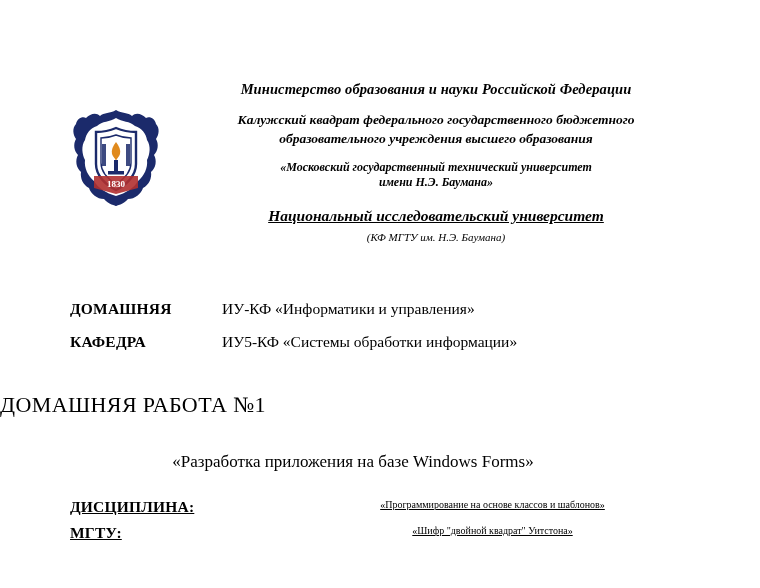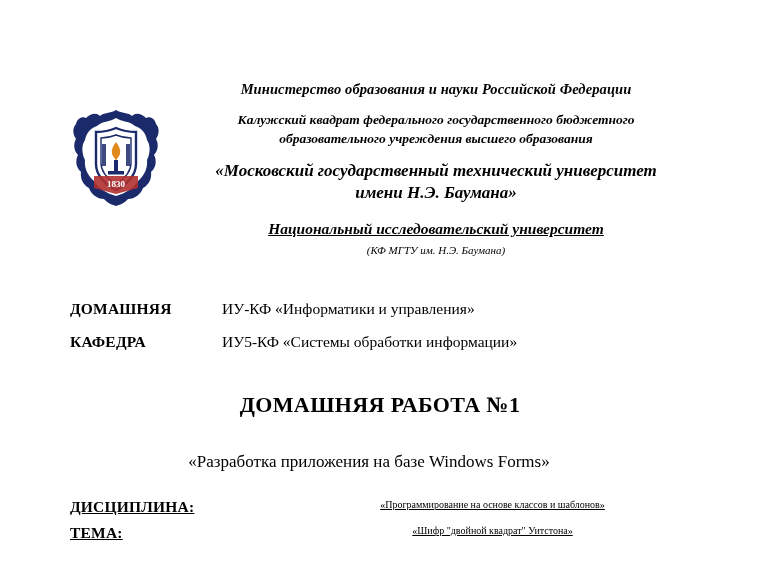--- a/index.html
+++ b/index.html
@@ -50,21 +50,21 @@
     margin-top: 10px;
     font-style: italic;
     font-weight: bold;
     font-size: 13.5px;
     line-height: 1.45;
   }
   .univ-name {
     margin-top: 11px;
     font-weight: bold;
     font-style: italic;
-    font-size: 17px;
+    font-size: 12px;
     line-height: 1.3;
   }
   .research-univ {
     margin-top: 14px;
     font-weight: bold;
     font-style: italic;
     font-size: 15.5px;
     line-height: 1.4;
     text-decoration: underline;
   }
@@ -98,33 +98,32 @@
   .field-value {
     font-size: 15.5px;
   }
 
   
   .work-title {
     position: absolute;
     left: 0;
     top: 392px;
     width: 760px;
-    text-align: center;
-    font-weight: bold;
+    text-align: left;
+    font-weight: normal;
     font-size: 22px;
     letter-spacing: 0.4px;
   }
   .work-subtitle {
     position: absolute;
     left: 0;
     top: 452px;
     width: 706px;
     text-align: center;
     font-size: 17px;
-    padding-left: 16px;
   }
 
   
   .fields2 {
     position: absolute;
     left: 70px;
     top: 498px;
     width: 640px;
     text-decoration: underline;
   }
@@ -204,18 +203,18 @@
 
   <div class="work-title">ДОМАШНЯЯ РАБОТА №1</div>
   <div class="work-subtitle">«Разработка приложения на базе Windows Forms»</div>
 
   <div class="fields2">
     <div class="row2">
       <div class="row2-label">ДИСЦИПЛИНА:</div>
       <div class="row2-value">«Программирование на основе классов и шаблонов»</div>
     </div>
     <div class="row2">
-      <div class="row2-label">ТЕМА:</div>
+      <div class="row2-label">МГТУ:</div>
       <div class="row2-value">«Шифр "двойной квадрат" Уитстона»</div>
     </div>
   </div>
 
 </div>
 
 </body></html>

